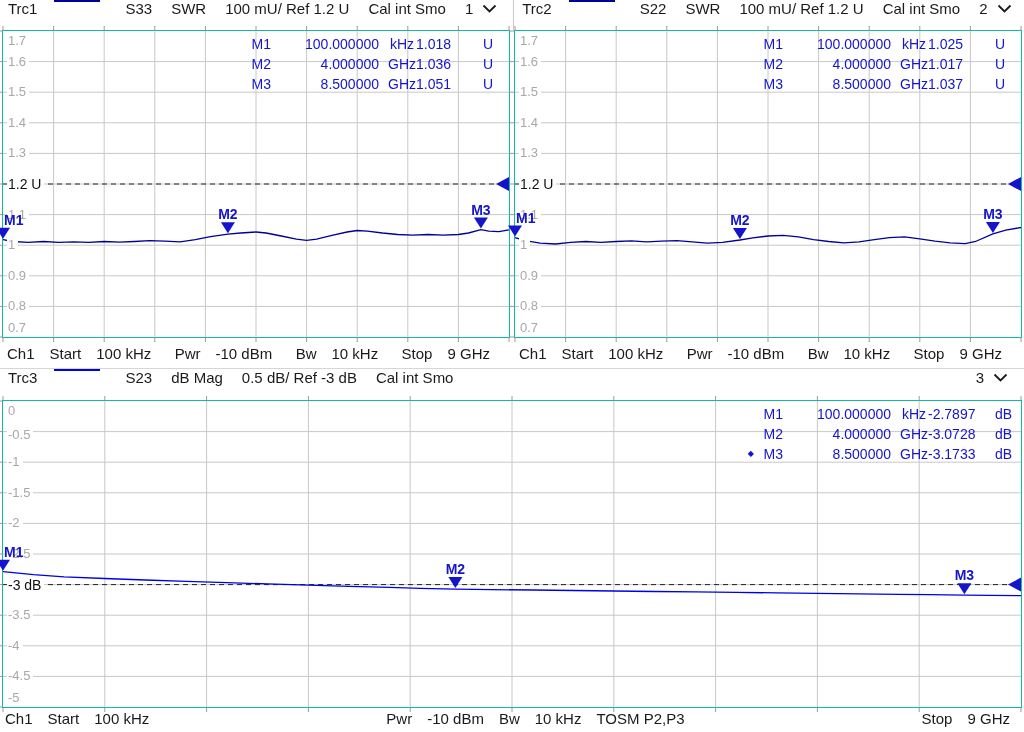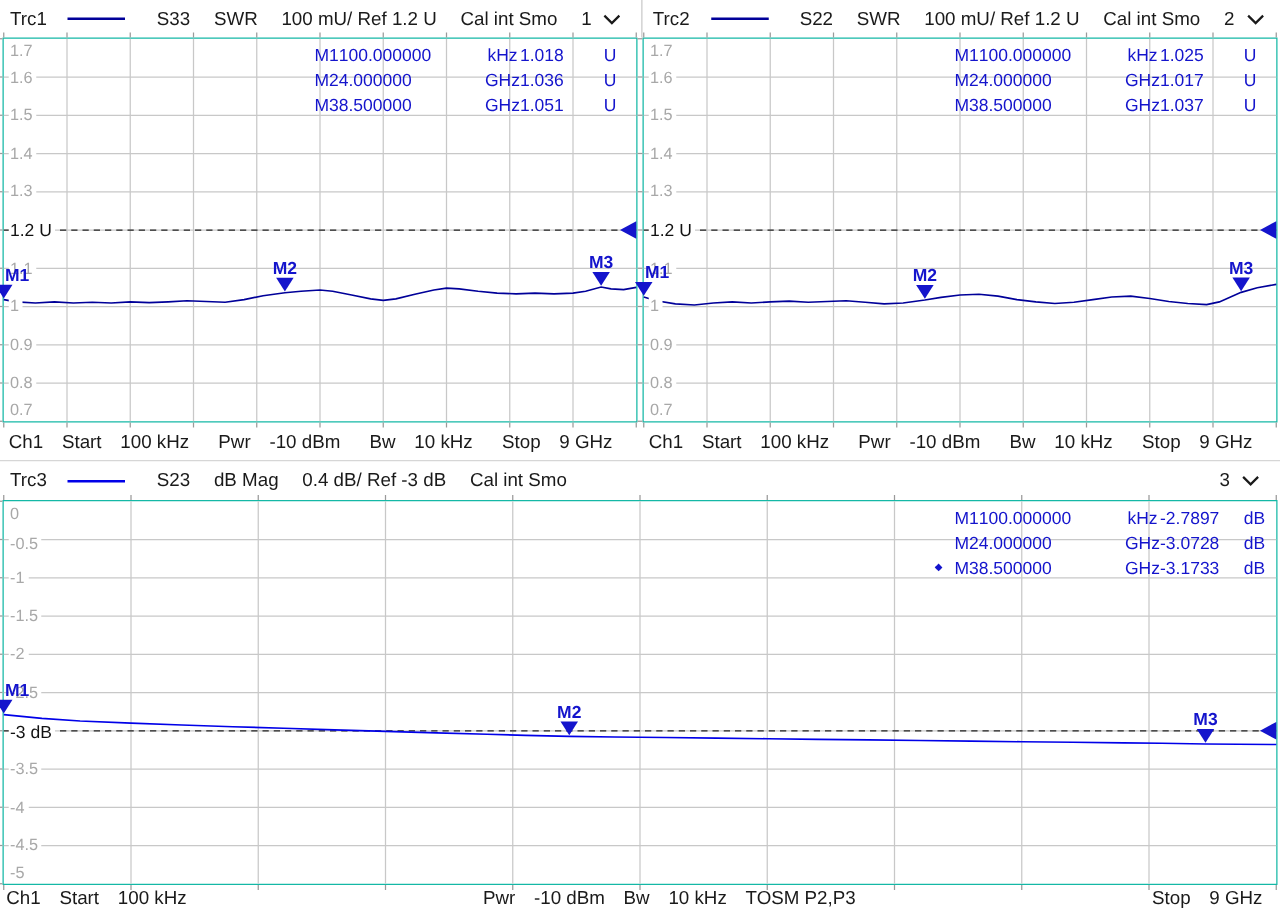--- a/index.html
+++ b/index.html
@@ -1,41 +1,41 @@
 <!DOCTYPE html>
 <html><head>
 <meta charset="utf-8">
 <style>
   html,body{margin:0;padding:0}
   body{
     width:1024px;height:732px;overflow:hidden;background:#fff;
     font-family:"Liberation Sans",sans-serif;color:#1a1a1a;
   }
   .hdr-row{display:flex;height:30px}
-  .thdr{flex:1;display:flex;align-items:center;font-size:15px;padding:0 16px 0 8px;color:#1a1a1a;box-sizing:border-box}
+  .thdr{flex:1;display:flex;align-items:flex-start;font-size:15px;padding:0 16px 0 8px;color:#1a1a1a;box-sizing:border-box}
   .thdr-r{border-left:1px solid #c9c9c9}
   .thdr-full{height:32px;border-top:1px solid #d6d6d6;flex:none}
   .h-trc{margin-right:17px;white-space:nowrap}
   .h-swatch{width:46px;height:2px;margin-right:25px;flex:none}
   .h-it{margin-right:19px;white-space:nowrap}
   .h-ch{margin-left:auto;display:flex;align-items:center;gap:9px}
   .chev{display:block}
   .plots-row{display:flex;padding:0 2px;gap:4px;height:308px}
   .plot{position:relative;flex:1;height:306px;border:1px solid #14b8a6;background:#fff;box-sizing:content-box}
   .plot-full{display:block;margin:0 2px}
   svg.base,svg.overlay{position:absolute;left:0;top:0;overflow:visible}
   svg.overlay{pointer-events:none}
   .labels{position:absolute;left:0;top:0;right:0;bottom:0;pointer-events:none}
   .ylab{position:absolute;left:4px;font-size:13px;color:#a8a8a8;background:#fff;padding:0 3px 0 1px;line-height:16px;white-space:nowrap}
   .ylab.ref{color:#111;font-size:14px}
   .readout{position:absolute;top:3px;right:4px;font-size:14px;line-height:20px;white-space:nowrap}
   .mrow{display:flex;align-items:center}
   .mdot{width:13px;font-size:8px;text-align:right;padding-right:3px;box-sizing:border-box}
   .mname{width:26px;text-align:right}
-  .mfreq{width:108px;}
+  .mfreq{width:108px;text-align:right}
   .munit{width:28px;text-align:center;margin-left:9px}
   .mval{width:58px;text-align:left}
   .mvu{width:22px;text-align:left;margin-left:9px}
   .foot-row{display:flex;padding:0 2px;gap:4px;height:30px}
   .cfoot{flex:1;display:flex;justify-content:space-between;align-items:center;font-size:15px;color:#1a1a1a;padding:0 20px 0 5px;box-sizing:border-box}
   .cfoot-full{flex:none;height:24px;margin:0;padding:2px 14px 0 5px;align-items:flex-start}
   .fgroup{display:flex;gap:15px}
   .fit{white-space:nowrap}
 </style>
 </head>
@@ -324,21 +324,21 @@
         <span class="fit">9 GHz</span>
       </div>
     </div>
 </div>
 
 <div class="thdr thdr-full" id="hdr2">
     <span class="h-trc">Trc3</span>
     <span class="h-swatch" style="background: rgb(0, 0, 232);"></span>
     <span class="h-it">S23</span>
     <span class="h-it">dB Mag</span>
-    <span class="h-it">0.4 dB/ Ref -3 dB</span>
+    <span class="h-it">0.5 dB/ Ref -3 dB</span>
     <span class="h-it">Cal int Smo</span>
     <span class="h-ch">
       <span>3</span>
       <svg width="15" height="9" class="chev">
         <polyline points="1.5,1.5 7.5,7.5 13.5,1.5" fill="none" stroke="#1a1a1a" stroke-width="1.8"></polyline>
       </svg>
     </span>
   </div>
 <div class="plot plot-full" id="plot2">
     <svg width="1018" height="306" class="base">

